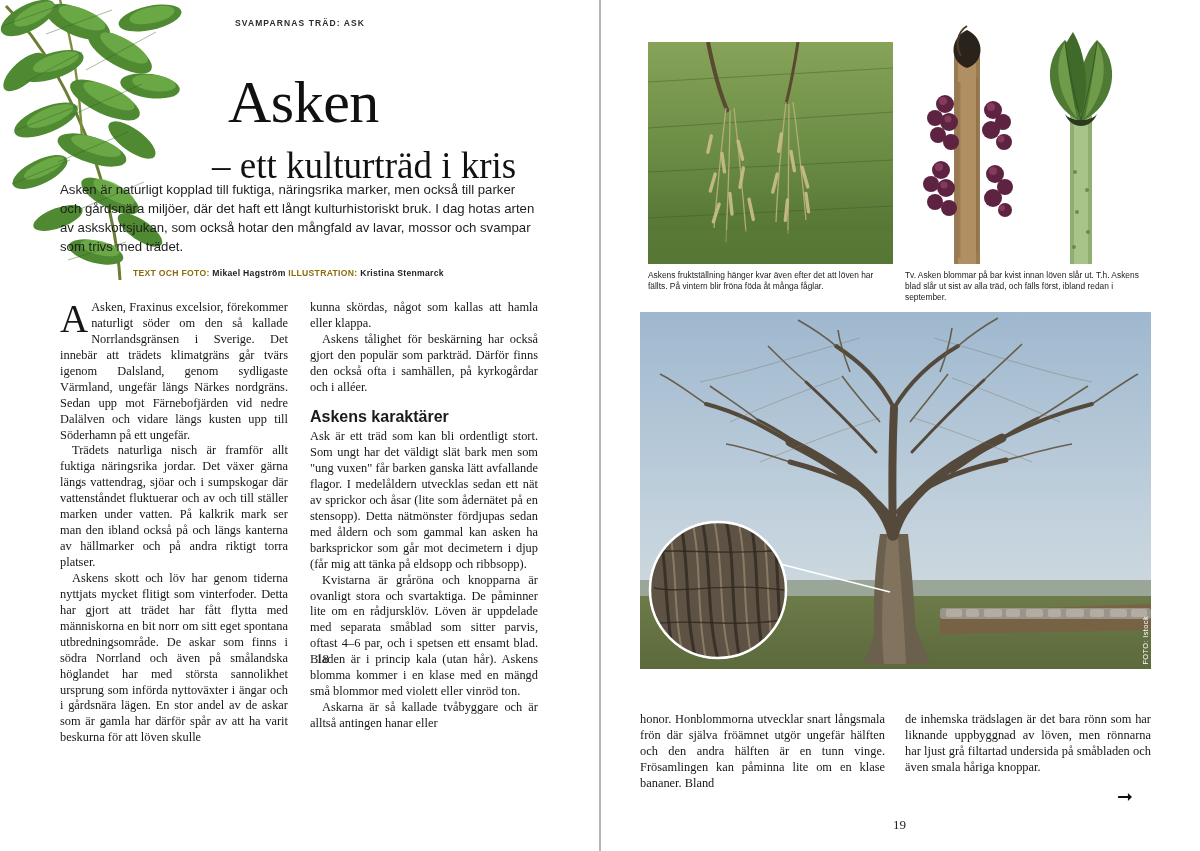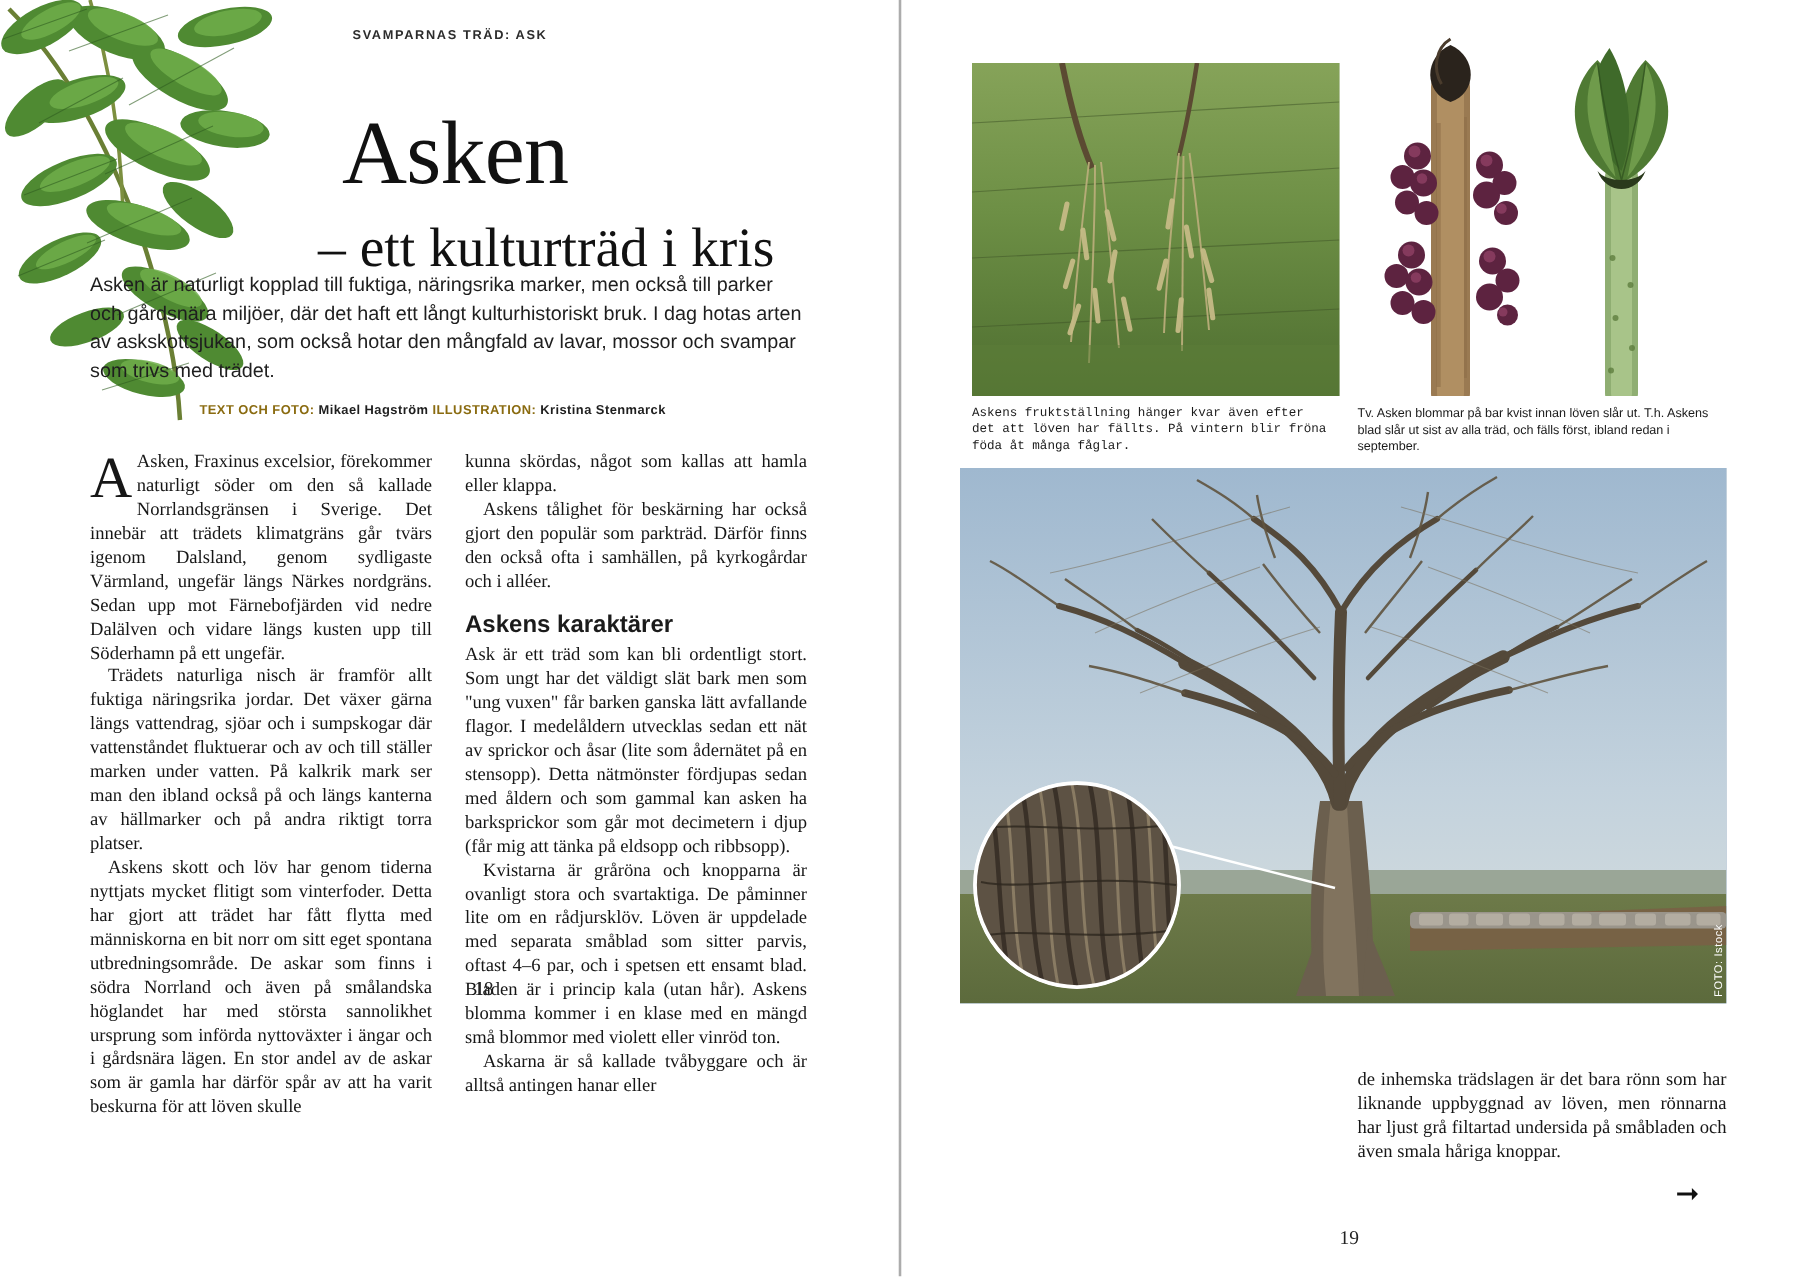--- a/index.html
+++ b/index.html
@@ -102,21 +102,21 @@
   }
   .illus-top {
     position: absolute; left: 905px; top: 22px; width: 246px; height: 242px;
     background: #fff; overflow: hidden;
   }
   .cap {
     position: absolute;
     font-family: "Liberation Sans", sans-serif;
     font-size: 8.4px; line-height: 1.32; color: #1b1b1b;
   }
-  .cap-a { left: 648px; top: 270px; width: 240px; font-family: Liberation Mono, monospace; }
+  .cap-a { left: 648px; top: 270px; width: 240px; }
   .cap-b { left: 905px; top: 270px; width: 246px; }
 
   .photo-big {
     position: absolute; left: 640px; top: 312px; width: 511px; height: 357px;
     overflow: hidden; background: #8fa7bd;
   }
   .photo-credit {
     position: absolute; right: 2px; bottom: 2px;
     font-family: "Liberation Sans", sans-serif;
     font-size: 7.4px; color: #fff; letter-spacing: 0.4px;
@@ -478,19 +478,22 @@
             <path d="M14 312 C 46 306, 84 316, 144 308"></path>
           </g>
         </g>
         <circle cx="78" cy="278" r="68" fill="none" stroke="#ffffff" stroke-width="2.5"></circle>
       </g>
     </svg>
     <div class="photo-credit">FOTO: Istock</div>
   </div>
 
 
+  <div class="col col-r1">
+    <p class="first">honor. Honblommorna utvecklar snart långsmala frön där själva fröämnet utgör ungefär hälften och den andra hälften är en tunn vinge. Frösamlingen kan påminna lite om en klase bananer. Bland</p>
+  </div>
   <div class="col col-r2">
     <p class="first">de inhemska trädslagen är det bara rönn som har liknande uppbyggnad av löven, men rönnarna har ljust grå filtartad undersida på småbladen och även smala håriga knoppar.</p>
   </div>
 
   <div class="arrow">➞</div>
   <div class="folio folio-right">19</div>
 </div>
 
 </body></html>

